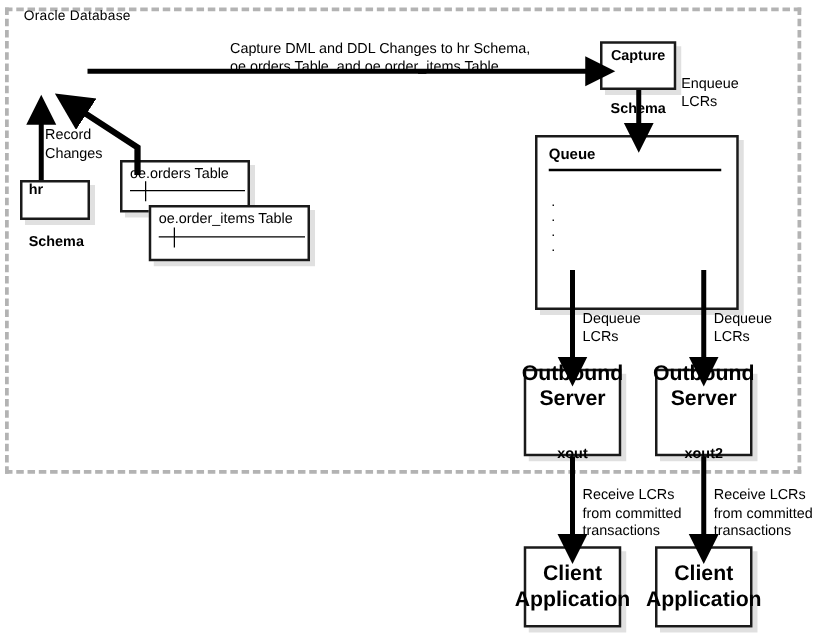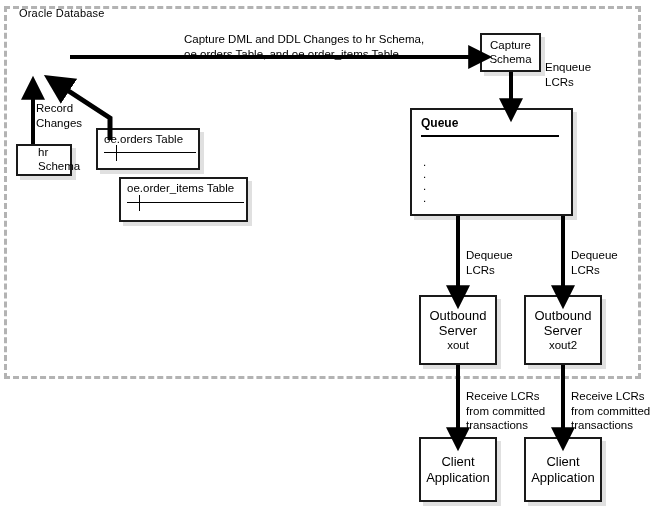--- a/index.html
+++ b/index.html
@@ -49,22 +49,22 @@
     box-shadow: 4px 4px 0 0 rgba(0,0,0,0.12);
   }
   .box-center {
     display: flex;
     flex-direction: column;
     align-items: center;
     justify-content: center;
     text-align: center;
     line-height: 1.18;
   }
-  .b-bold { font-weight: normal; font-size: 13px; color: #000; }
-  .b-norm { font-weight: normal; font-size: 11.5px; color: #000; }
+  .b-bold { font-weight: bold; font-size: 17px; color: #000; }
+  .b-norm { font-weight: bold; font-size: 11.5px; color: #000; margin-top: 28px; }
 
   
   .cyl-wrap { left: 20px; top: 30px; width: 52px; height: 52px; }
   .cyl-shadow {
     left: 4px; top: 4px; width: 52px; height: 52px;
     background: rgba(0,0,0,0.10);
     border-radius: 50% / 18%;
   }
   .cyl-body {
     left: 0; top: 9px; width: 52px; height: 34px;
@@ -164,43 +164,43 @@
 </style>
 </head>
 <body>
 
 <div id="stage">
 
   <div class="abs db-boundary"></div>
   <div class="abs db-title">Oracle Database</div>
 
 
-  <div class="abs box box-center" style="left:16px; top:144px; width:56px; height:32px; align-items:flex-start; padding-left:20px;">
+  <div class="abs box box-center" style="left:16px; top:144px; width:56px; height:32px; align-items:flex-start; padding-left:5px;">
     <div class="b-norm">hr</div>
     <div class="b-norm">Schema</div>
   </div>
 
   <div class="abs tbl" style="left:96px; top:128px; width:104px; height:42px;">
     <div class="tbl-label">oe.orders Table</div>
     <div class="tbl-rule" style="top:22px; width:92px;"></div>
     <div class="tbl-col" style="left:18px; top:15px; height:16px;"></div>
   </div>
 
-  <div class="abs tbl" style="left:119px; top:177px; width:129px; height:45px; z-index:3;text-align:right;">
+  <div class="abs tbl" style="left:119px; top:164px; width:129px; height:45px; z-index:3;text-align:right;">
     <div class="tbl-label">oe.order_items Table</div>
     <div class="tbl-rule" style="top:23px; width:117px;"></div>
     <div class="tbl-col" style="left:18px; top:16px; height:16px;"></div>
   </div>
 
   <div class="abs box box-center" style="left:480px; top:33px; width:61px; height:39px;">
     <div class="b-norm">Capture</div>
     <div class="b-norm">Schema</div>
   </div>
 
-  <div class="abs box" style="left:410px; top:108px; width:163px; height:108px;">
+  <div class="abs box" style="left:428px; top:108px; width:163px; height:140px;">
     <div class="queue-title">Queue</div>
     <div class="queue-rule"></div>
     <div class="queue-dots">
       <span>.</span>
       <span>.</span>
       <span>.</span>
       <span>.</span>
     </div>
   </div>
 

